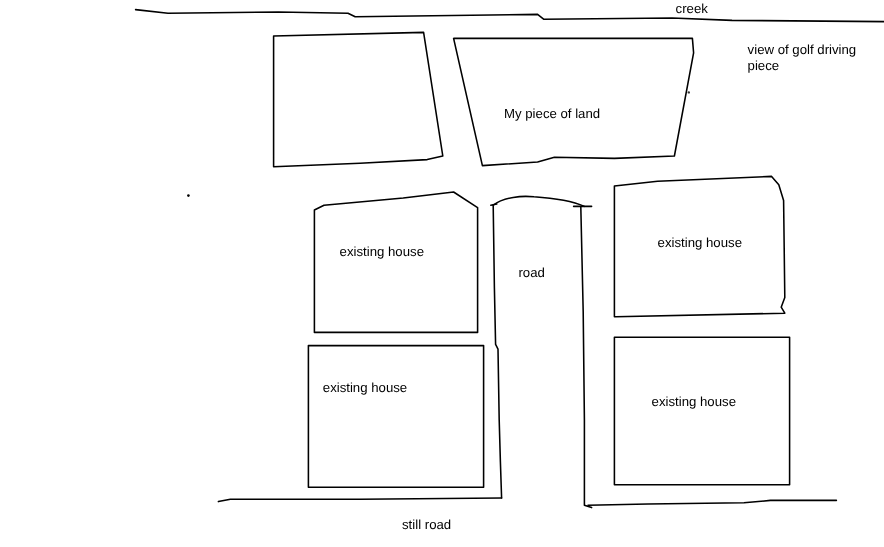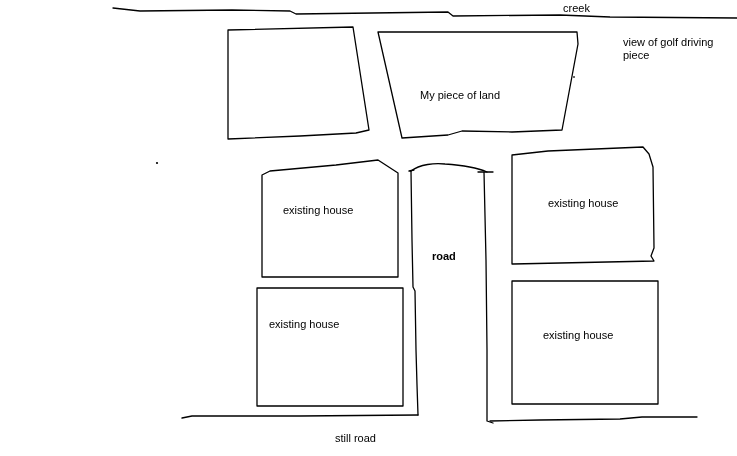--- a/index.html
+++ b/index.html
@@ -67,17 +67,17 @@
 
 
   <div class="lbl" style="left:283px;top:204px;">existing house</div>
 
   <div class="lbl" style="left:548px;top:197px;">existing house</div>
 
   <div class="lbl" style="left:269px;top:318px;">existing house</div>
 
   <div class="lbl" style="left:543px;top:329px;">existing house</div>
 
-  <div class="lbl" style="left:432px;top:250px;font-weight:bold;">road</div>
+  <div class="lbl" style="left:432px;top:222px;">road</div>
 
   <div class="lbl" style="left:335px;top:432px;">still road</div>
 
 </div>
 
 </body></html>

